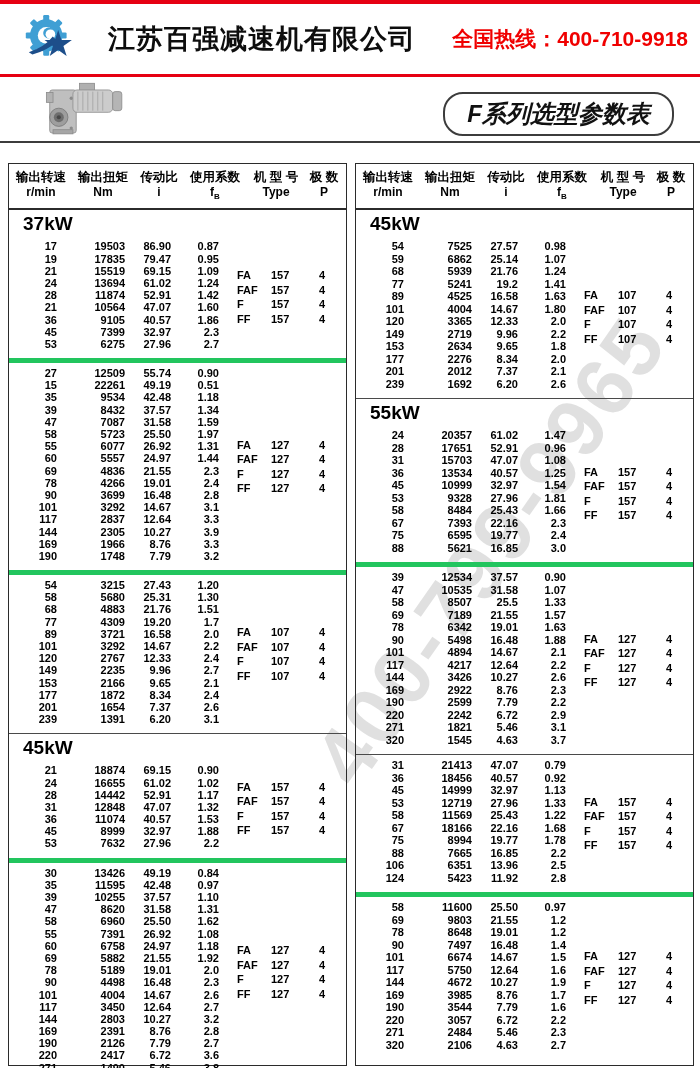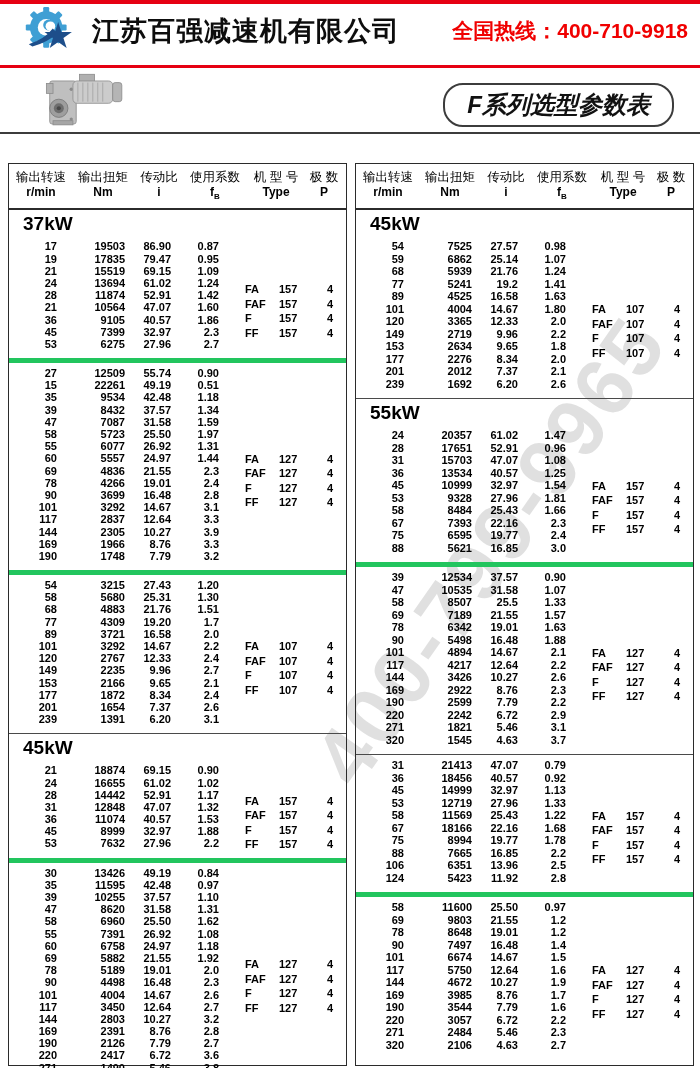--- a/index.html
+++ b/index.html
@@ -1,56 +1,56 @@
 <!DOCTYPE html>
 <html><head>
 <meta charset="utf-8">
 <style>
   html,body{margin:0;padding:0;background:#888;}
   .page{position:relative;width:700px;height:1068px;background:#fff;margin:0 auto;
         font-family:"Liberation Sans","DejaVu Sans",sans-serif;overflow:hidden;}
   
   .topbar{height:4px;background:#e60012;}
-  .hdr{height:54px;display:flex;align-items:center;padding:0 12px 7px 18px;}
+  .hdr{height:70px;display:flex;align-items:center;padding:0 12px 0 18px;gap:16px;}
   .logo{width:66px;height:60px;flex:0 0 auto;}
   .company{font-size:27px;font-weight:700;color:#0d0d0d;margin-left:8px;letter-spacing:1px;}
   .hotline{margin-left:auto;font-size:21px;font-weight:700;color:#f00000;}
   .redline{height:3px;background:#e60012;}
   
   .hero{position:relative;height:64px;}
   .product{position:absolute;left:26px;top:3px;width:122px;height:58px;}
   .badge{position:absolute;right:26px;top:15px;border:2px solid #3c3c3c;border-radius:20px;
          padding:4px 22px;font-size:24px;font-weight:700;font-style:italic;color:#111;background:#fff;}
   .darkline{height:2px;background:#3c3c3c;}
   
   .wm{position:absolute;left:295px;top:748px;z-index:0;transform:rotate(-55deg);transform-origin:0 0;
       font-size:82px;font-weight:700;letter-spacing:3px;color:#9a9a9a;opacity:.30;white-space:nowrap;
       pointer-events:none;text-shadow:2px 2px 0 #fff;}
   
   .tables{position:absolute;left:8px;right:6px;top:163px;bottom:2px;display:flex;gap:8px;z-index:1;}
   .tbox{flex:1;border:1px solid #2b2b2b;position:relative;}
   .thead{display:grid;grid-template-columns:64px 60px 52px 60px 62px 34px;padding:6px 0 4px;
          border-bottom:2px solid #2b2b2b;text-align:center;}
-  .hn{font-size:12.5px;font-weight:400;color:#000;line-height:15px;white-space:nowrap;}
+  .hn{font-size:12.5px;font-weight:700;color:#000;line-height:15px;white-space:nowrap;}
   .hu{font-size:12px;font-weight:700;color:#000;line-height:14px;}
   .hu sub{font-size:8px;}
   .sec{border-top:0;}
   .sec + .sec{border-top:1px solid #4a4a4a;}
   .slabel{font-size:19px;font-weight:700;color:#000;padding:3px 0 1px 14px;line-height:22px;}
   .block{position:relative;padding:4px 0 8px;}
   .block + .block{border-top:5px solid #22c55e;}
   .r{display:grid;grid-template-columns:64px 60px 52px 60px;}
   .t-left .r{height:12.2px;line-height:12.2px;}
   .t-right .r{height:12.5px;line-height:12.5px;}
   .c{font-size:11px;font-weight:700;color:#000;text-align:right;}
   .p1{padding-right:16px;}
   .p2{padding-right:8px;}
   .p3{padding-right:14px;}
   .p4{padding-right:26px;}
-  .types{position:absolute;left:236px;top:50%;transform:translateY(-50%);margin-top:14px;}
+  .types{position:absolute;left:228px;top:50%;transform:translateY(-50%);}
   .trow{display:grid;grid-template-columns:34px 30px 24px;width:88px;height:14.5px;line-height:14.5px;}
   .tm,.ts{font-size:11px;font-weight:700;color:#000;text-align:left;}
   .tp{font-size:11px;font-weight:700;color:#000;text-align:right;}
 </style>
 </head>
 <body>
 
 <div class="page">
   <div class="topbar"></div>
 

